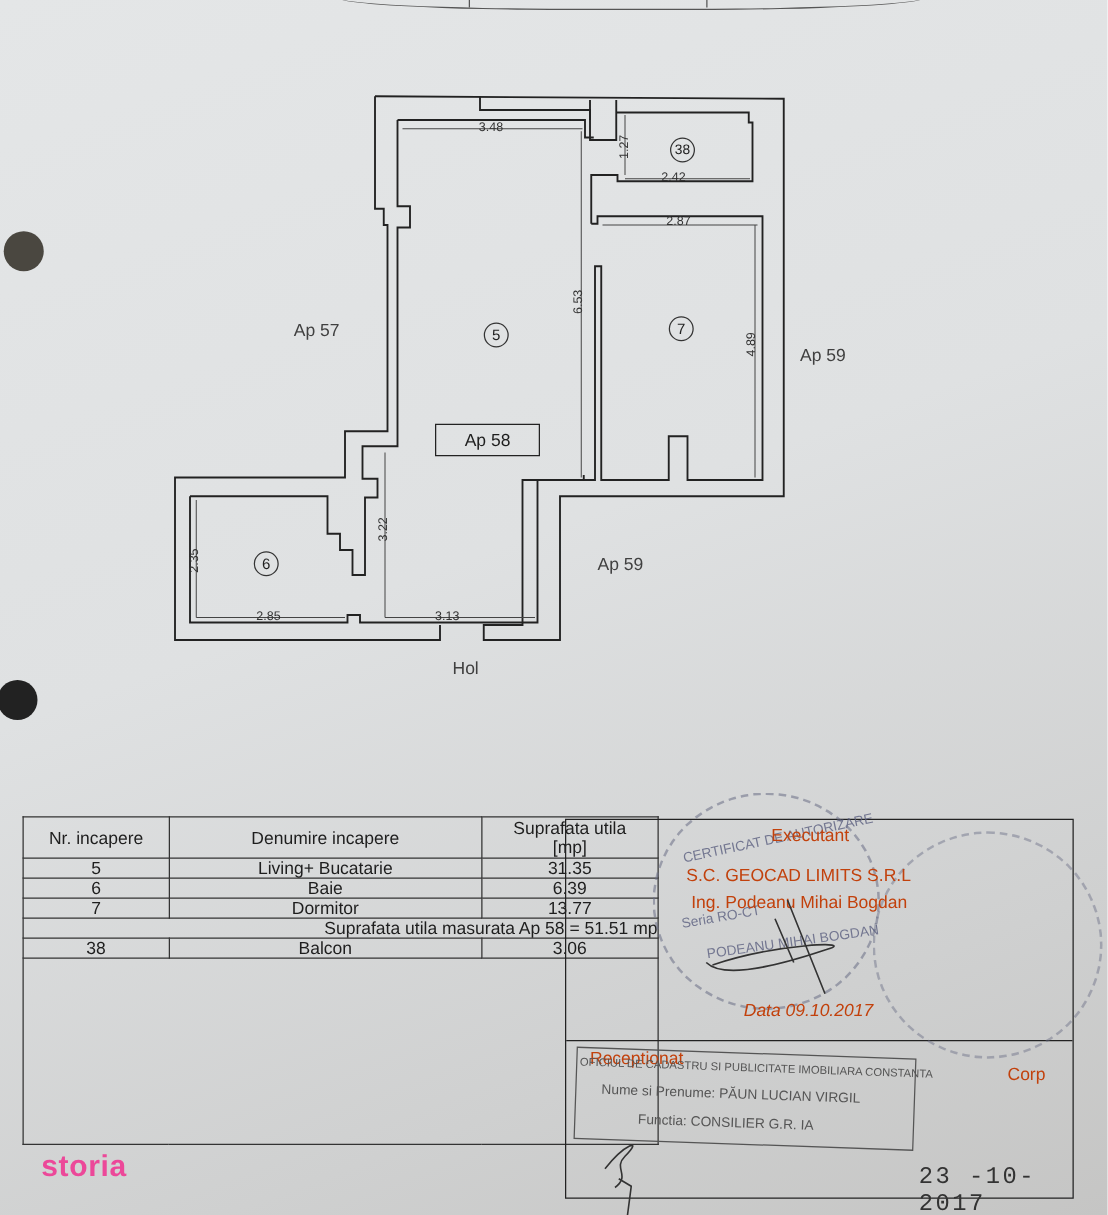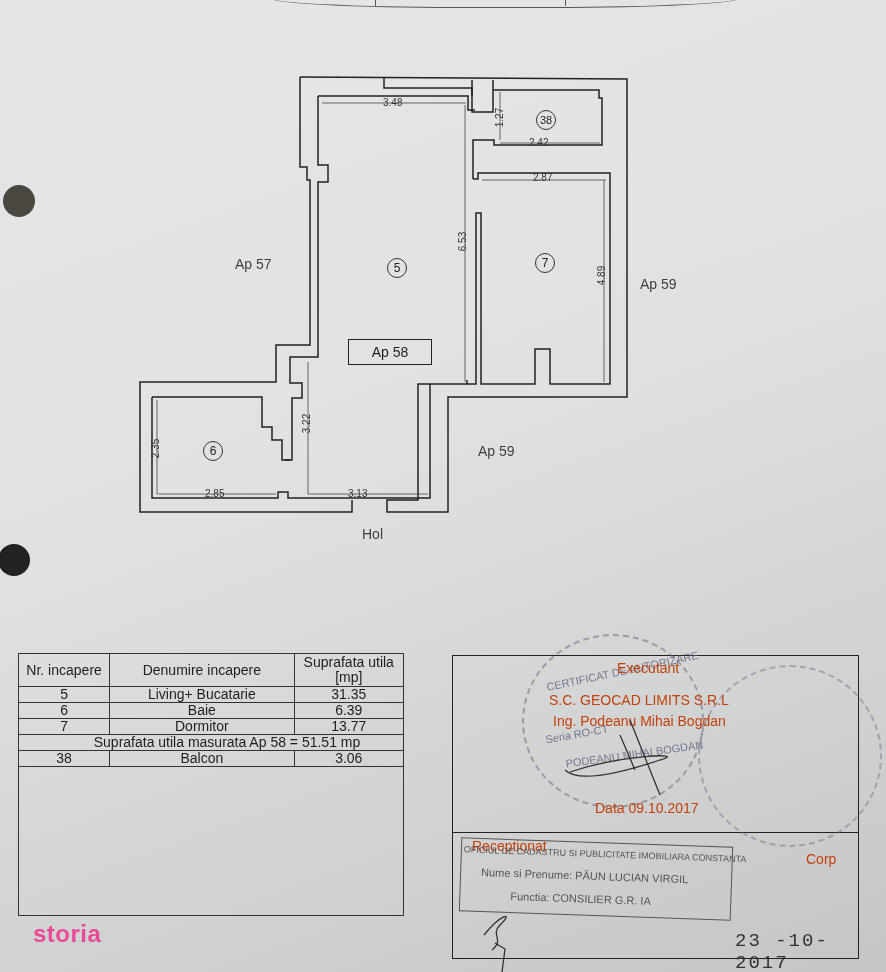--- a/index.html
+++ b/index.html
@@ -21,24 +21,24 @@
   .dim { position:absolute; font-size:10px; color:#333; white-space:nowrap; }
   .dim.v { transform:rotate(-90deg); transform-origin:center; }
   .room-num {
     position:absolute; width:18px; height:18px; border:1px solid #333; border-radius:50%;
     font-size:12px; text-align:center; line-height:18px; color:#222;
   }
   .ap58-box { position:absolute; left:348px; top:339px; width:82px; height:24px; border:1px solid #222;
     font-size:14px; text-align:center; line-height:24px; }
 
   
-  .tbl { position:absolute; left:18px; top:653px; width:386px; border:1px solid #222; border-collapse:collapse; font-size:14px; }
+  .tbl { position:absolute; left:18px; top:653px; width:509px; border:1px solid #222; border-collapse:collapse; font-size:14px; }
   .tbl td { border:1px solid #333; padding:0; text-align:center; line-height:15px; height:15px; }
   .tbl .hdr td { height:32px; line-height:15px; vertical-align:middle; }
-  .tbl .span td { text-align:center; padding-left:32px; }
+  .tbl .span td { text-align:right; padding-left:32px; }
   .tbl .empty td { height:148px; }
   .right-box { position:absolute; left:452px; top:655px; width:405px; height:302px; border:1px solid #222; }
   .right-box .divider { position:absolute; left:0; top:176px; width:405px; border-top:1px solid #222; }
   .exec { position:absolute; font-size:14px; white-space:nowrap; color:#c2410c; }
   .stamp { position:absolute; border-radius:50%; border:2px dashed #6a6e86; opacity:0.55; }
   .stamp2 { position:absolute; border-radius:50%; border:2px dashed #6a6e86; opacity:0.45; }
   .stamp-text { position:absolute; font-size:11px; color:#5c6080; white-space:nowrap; opacity:0.8; }
   .rec-stamp { position:absolute; left:460px; top:842px; width:270px; height:72px; border:1px solid #555;
     transform:rotate(2deg); font-size:10px; color:#555; }
   .rec-stamp div { position:absolute; white-space:nowrap; }
@@ -161,21 +161,21 @@
 
 <div class="stamp" style="left:522px;top:634px;width:178px;height:170px;"></div>
 <div class="stamp2" style="left:698px;top:665px;width:180px;height:178px;"></div>
 <div class="stamp-text" style="left:545px;top:665px;transform:rotate(-12deg);">CERTIFICAT DE AUTORIZARE</div>
 <div class="stamp-text" style="left:545px;top:728px;transform:rotate(-10deg);">Seria RO-CT</div>
 <div class="stamp-text" style="left:565px;top:748px;transform:rotate(-8deg);">PODEANU MIHAI BOGDAN</div>
 
 <div class="exec" style="left:617px;top:660px;">Executant</div>
 <div class="exec" style="left:549px;top:692px;">S.C. GEOCAD LIMITS S.R.L</div>
 <div class="exec" style="left:553px;top:713px;">Ing. Podeanu Mihai Bogdan</div>
-<div class="exec" style="left:595px;top:800px;">Data 09.10.2017</div>
+<div class="exec" style="left:595px;top:800px;font-style:italic;">Data 09.10.2017</div>
 
 <svg class="abs" style="left:560px;top:700px;" width="140" height="110">
   <path d="M10,72 C60,55 130,52 100,60 C70,70 20,85 5,70 M70,20 L100,95 M60,35 L75,70" stroke="#333" stroke-width="1.3" fill="none"></path>
 </svg>
 
 <div class="exec" style="left:472px;top:838px;">Receptionat</div>
 <div class="exec" style="left:806px;top:851px;">Corp</div>
 
 <div class="rec-stamp">
   <div style="left:2px;top:6px;font-size:9px;">OFICIUL DE CADASTRU SI PUBLICITATE IMOBILIARA CONSTANTA</div>

